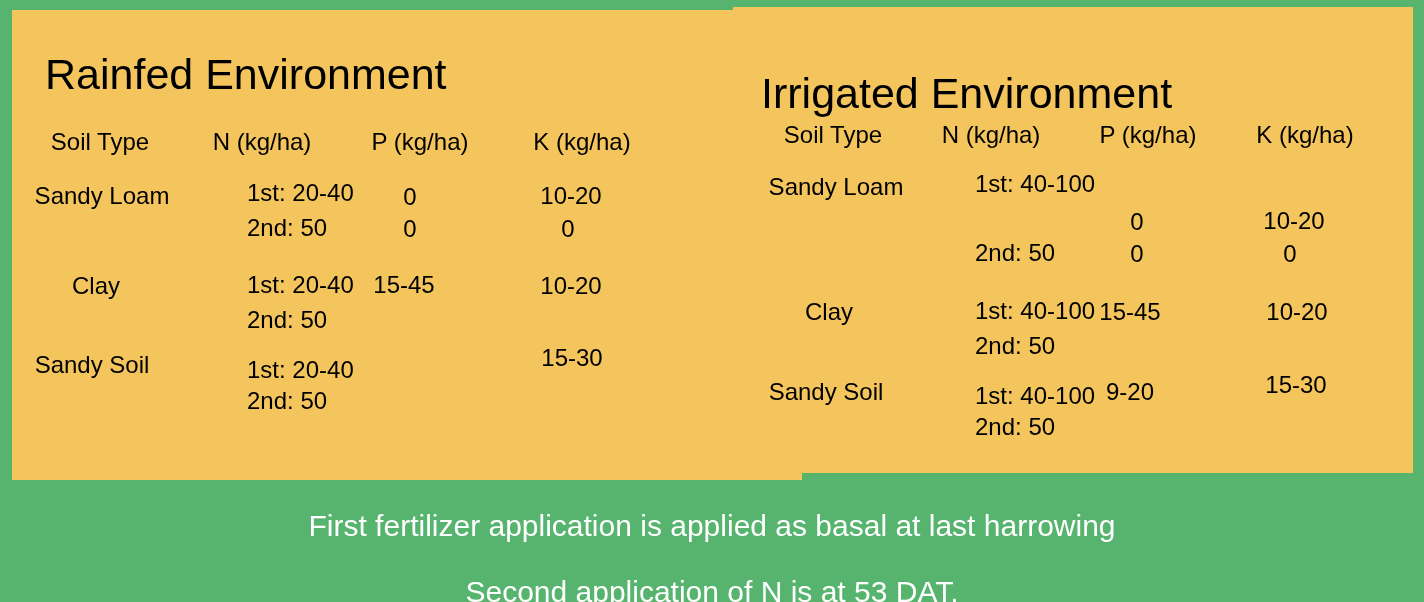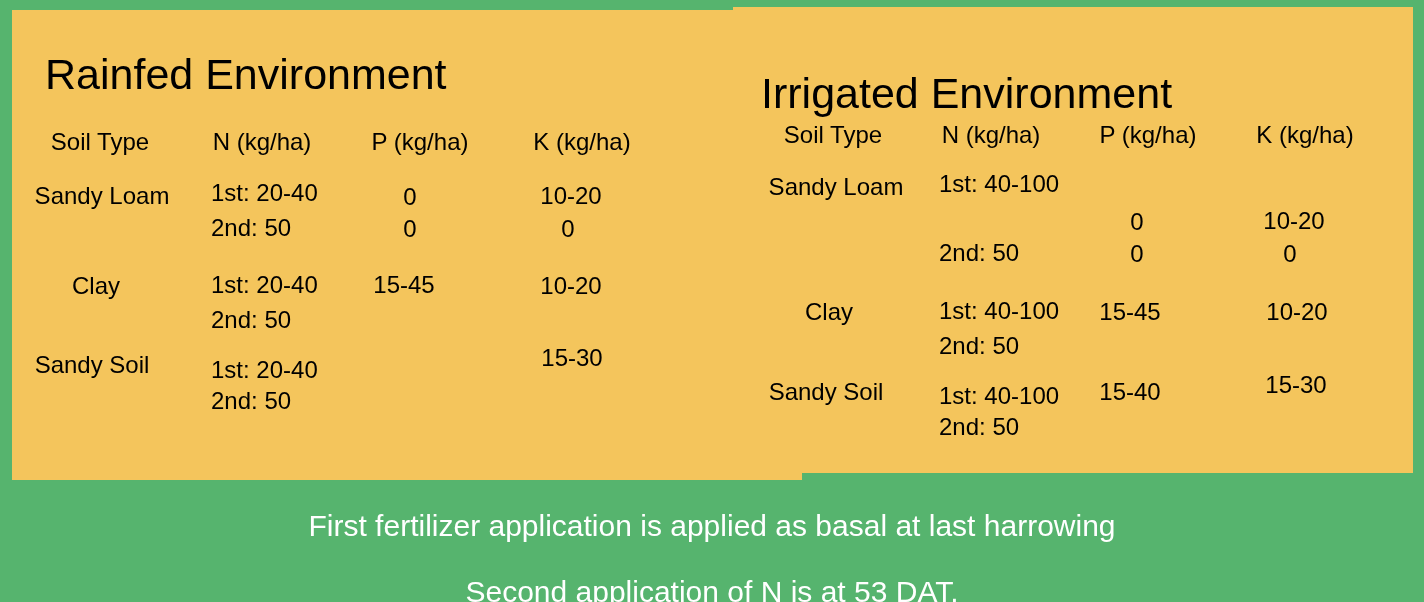--- a/index.html
+++ b/index.html
@@ -57,20 +57,21 @@
   .cell {
     position: absolute;
     color: #000000;
     font-size: 24px;
     line-height: 1;
     white-space: nowrap;
     transform: translate(-50%, -50%);
   }
   .cell.left {
     transform: translate(0, -50%);
+    margin-left: 36px;
   }
   .cell.hdr { font-size: 24px; }
 
   
   #caption {
     position: absolute;
     left: 0;
     top: 495px;
     width: 1424px;
     text-align: center;
@@ -139,21 +140,21 @@
 
     <div class="cell" style="left:96px;  top:305px;">Clay</div>
     <div class="cell left" style="left:206px; top:304px;">1st: 40-100</div>
     <div class="cell left" style="left:206px; top:339px;">2nd: 50</div>
     <div class="cell" style="left:397px; top:305px;">15-45</div>
     <div class="cell" style="left:564px; top:305px;">10-20</div>
 
     <div class="cell" style="left:93px;  top:385px;">Sandy Soil</div>
     <div class="cell left" style="left:206px; top:389px;">1st: 40-100</div>
     <div class="cell left" style="left:206px; top:420px;">2nd: 50</div>
-    <div class="cell" style="left:397px; top:385px;">15-40</div>
+    <div class="cell" style="left:397px; top:385px;">9-20</div>
     <div class="cell" style="left:563px; top:378px;">15-30</div>
   </div>
 </div>
 
 <div id="caption">
   <div class="caption-line" id="caption-line-1">First fertilizer application is applied as basal at last harrowing</div>
   <div class="caption-line" id="caption-line-2">Second application of N is at 53 DAT.</div>
 </div>
 
 </body></html>

